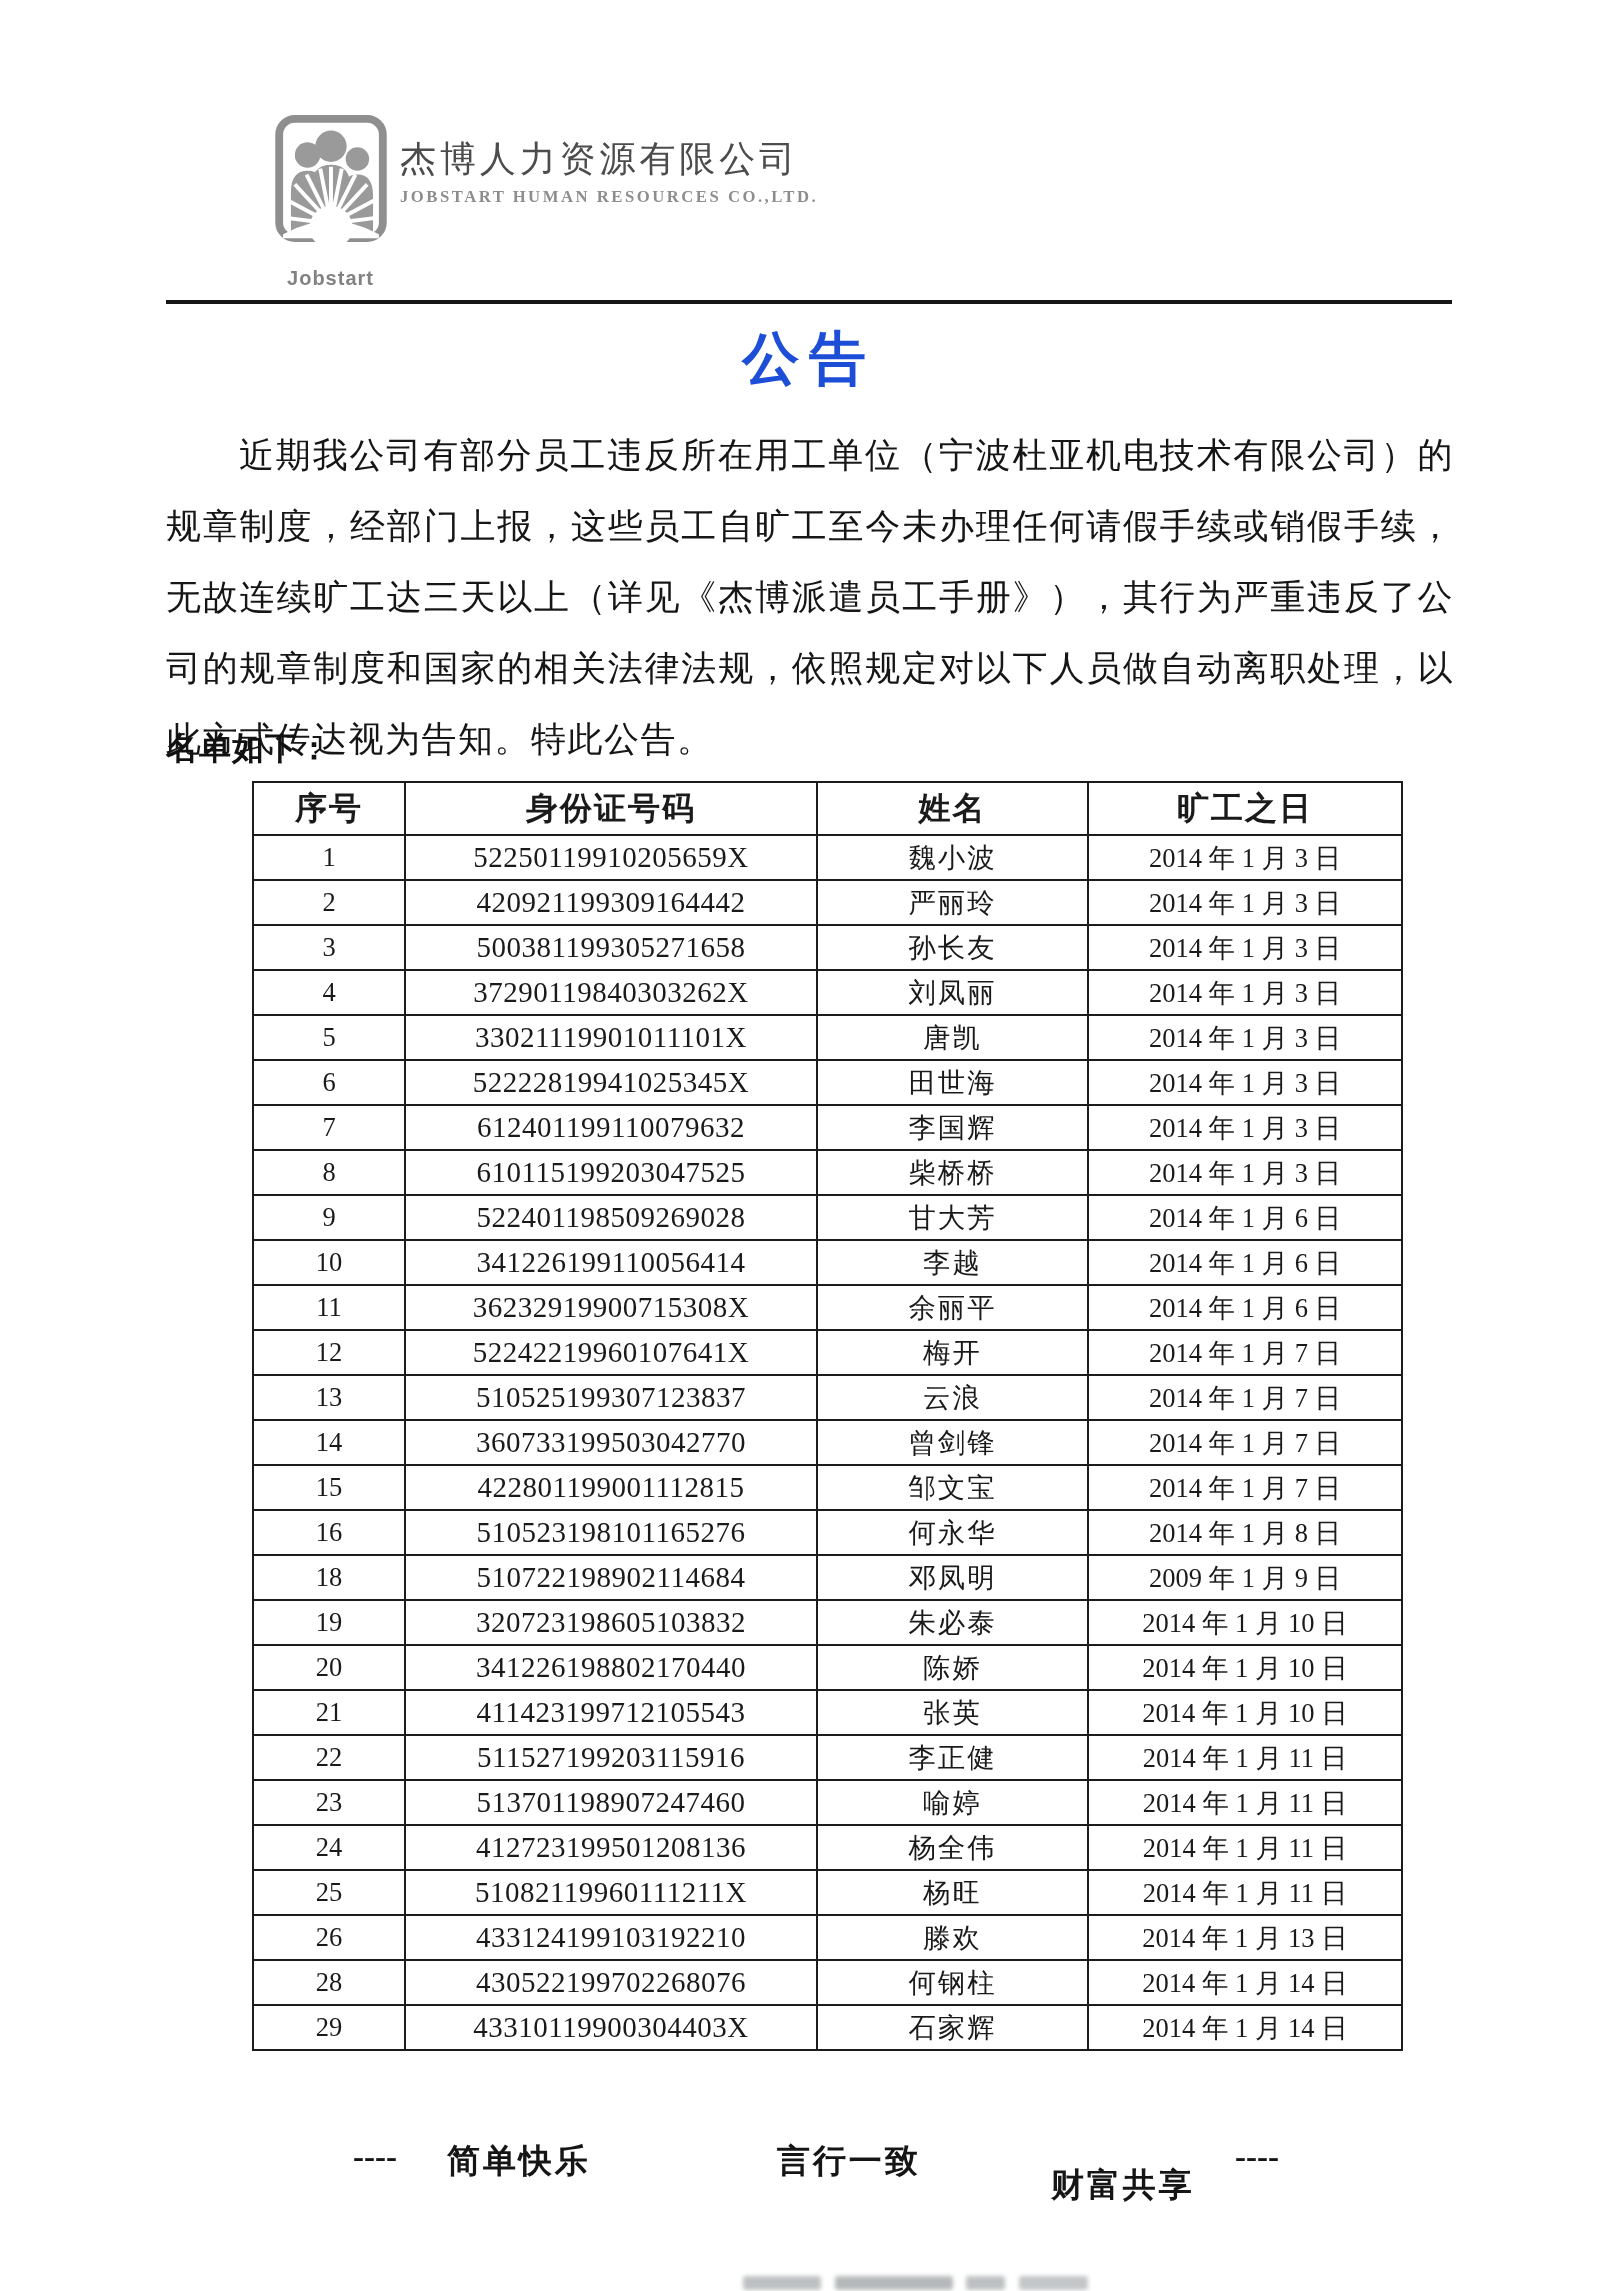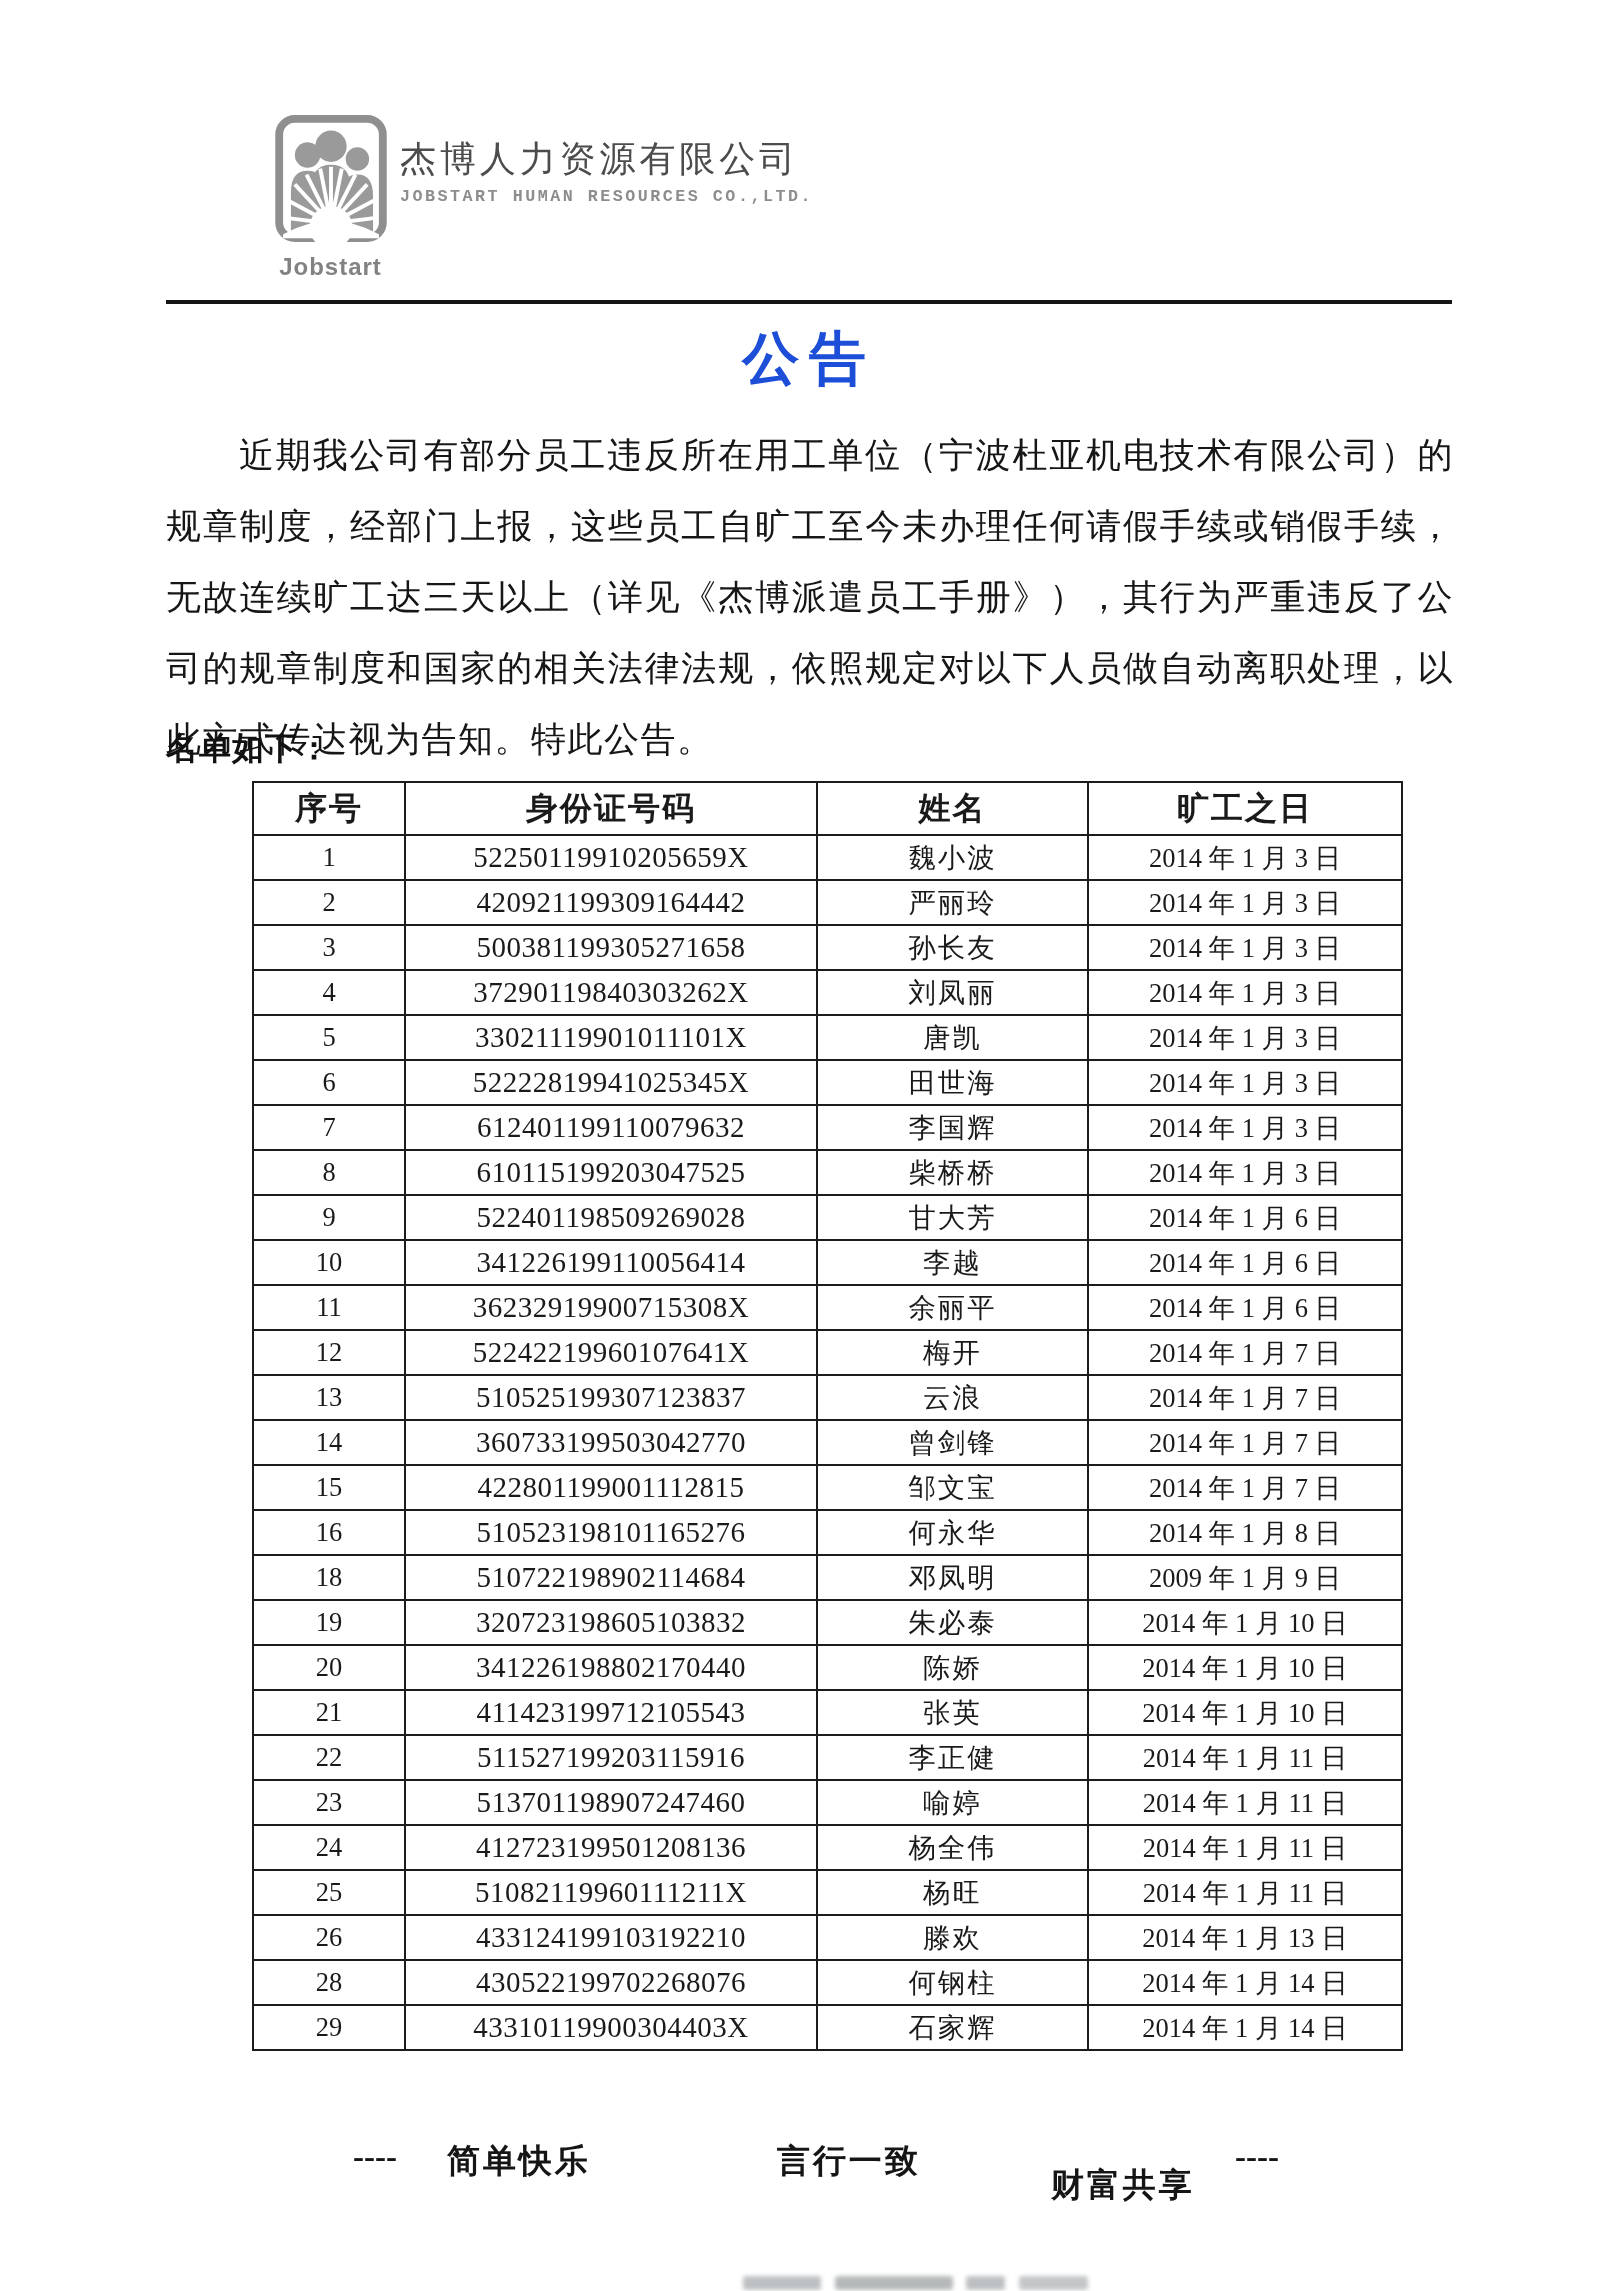--- a/index.html
+++ b/index.html
@@ -10,32 +10,32 @@
     margin: 0 auto;
     background: #ffffff;
     font-family: "Liberation Serif", "DejaVu Serif", serif;
     color: #1a1a1a;
     overflow: hidden;
   }
 
   
   .logo-block { position: absolute; left: 267px; top: 114px; width: 127px; text-align: center; }
   .logo-brand {
-    display: block; margin-top: 4px;
+    display: block; margin-top: 18px;
     font-family: "Liberation Sans", sans-serif;
-    font-weight: bold; font-size: 24px; color: #828282; letter-spacing: 1px;
+    font-weight: bold; font-size: 20px; color: #828282; letter-spacing: 1px;
   }
   .company-names { position: absolute; left: 400px; top: 135px; }
   .company-cn {
     font-size: 36px; color: #4c4c4c; letter-spacing: 3.9px; font-weight: 500;
     font-family: "Liberation Sans", sans-serif;
   }
   .company-en {
     margin-top: 2.9px;
-    font-family: Liberation Mono, monospace;
+    font-family: Liberation Serif, serif;
     font-size: 16.7px; color: #8d8d8d; letter-spacing: 2.5px; font-weight: bold;
   }
 
   
   .top-rule { position: absolute; left: 166px; top: 300px; width: 1286px; height: 3.9px; background: #161616; }
   .doc-title {
     position: absolute; left: 166px; top: 321px; width: 1286px;
     text-align: center; font-size: 57px; font-weight: 900; letter-spacing: 9.8px;
     color: #1d4ed8;
   }

